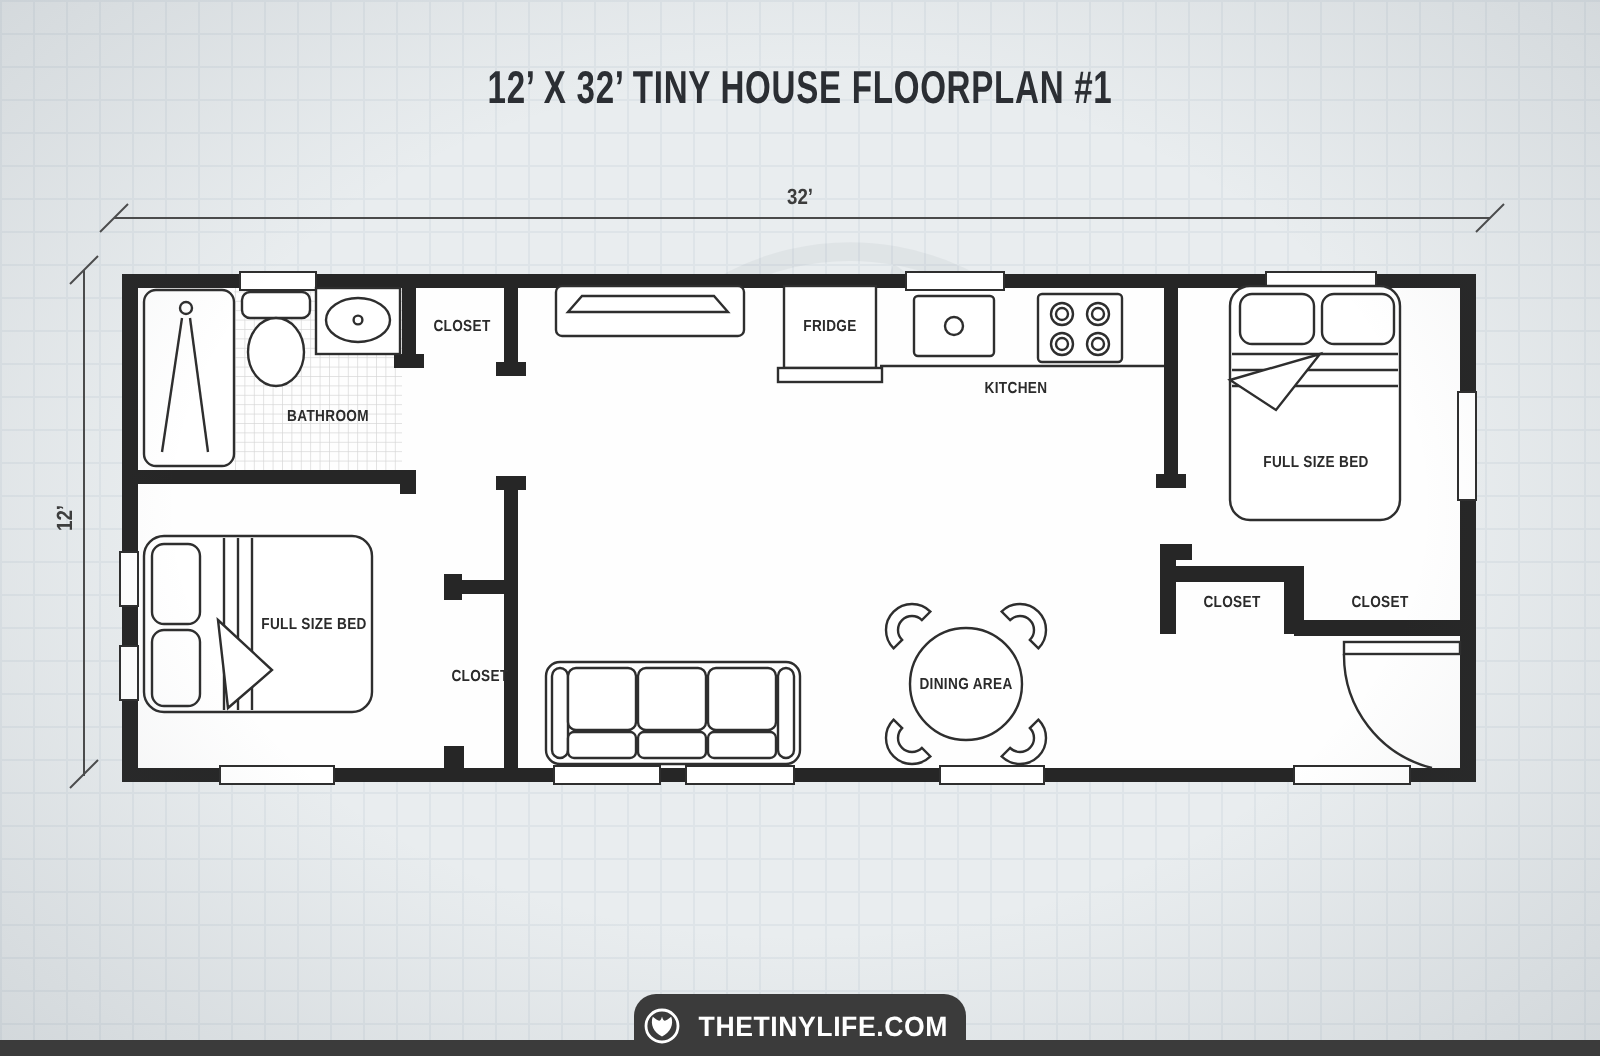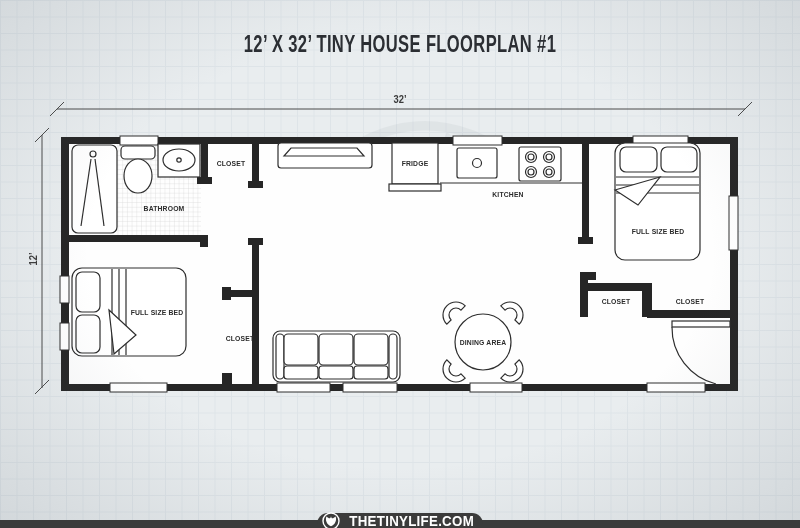--- a/index.html
+++ b/index.html
@@ -29,21 +29,21 @@
   .dim{
     position:absolute;white-space:nowrap;font-weight:bold;font-size:11px;
     color:#3c3c3c;transform:translate(-50%,-50%) scaleX(.85);
   }
   .dim-rot{transform:translate(-50%,-50%) rotate(-90deg) scaleX(.85);}
   .footer-bar{
     position:absolute;left:0;bottom:0;width:100%;height:8px;background:#3b3b3b;
   }
   .footer-badge{
     position:absolute;left:50%;bottom:0;transform:translateX(-50%);
-    width:166px;height:15px;background:#3b3b3b;border-radius:11px 11px 0 0;
+    width:166px;height:31px;background:#3b3b3b;border-radius:11px 11px 0 0;
     display:flex;align-items:center;justify-content:center;gap:6px;
   }
   .footer-text{
     color:#ffffff;font-weight:bold;font-size:14px;letter-spacing:.3px;
     transform:scaleX(.95);white-space:nowrap;
   }
 </style>
 </head>
 <body>
 

